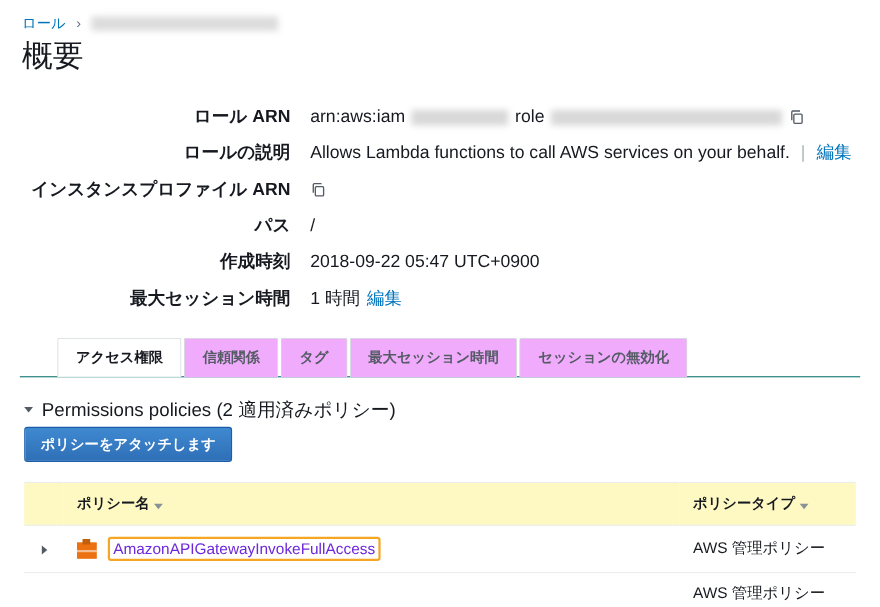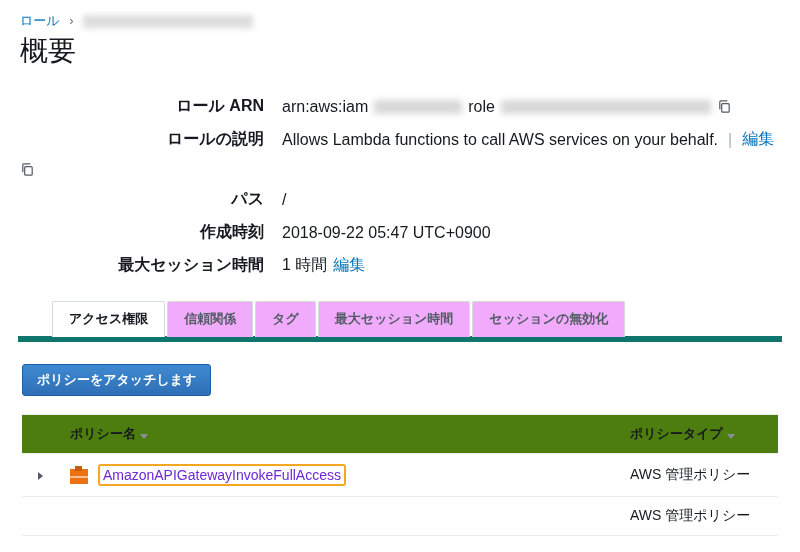--- a/index.html
+++ b/index.html
@@ -59,21 +59,21 @@
     .copy-icn {
       display: inline-flex;
       color: #545b64;
       cursor: pointer;
     }
     .copy-icn svg { width: 15px; height: 15px; }
     .link { color: #0073bb; text-decoration: none; cursor: pointer; }
     .divider { color: #aab7b8; margin: 0 4px; }
     .tabs {
       display: flex;
-      border-bottom: 6px solid #0f766e;
+      border-bottom: 1px solid #0f766e;
       margin: 0 18px;
       gap: 2px;
       padding-left: 34px;
     }
     .tab {
       padding: 8px 16px;
       background: #f0abfc;
       border: 1px solid #d5dbdb;
       border-bottom: none;
       font-size: 13px;
@@ -125,21 +125,21 @@
       cursor: pointer;
       margin: 4px 0 10px;
     }
     table.policy-table {
       width: 100%;
       border-collapse: collapse;
       margin-top: 8px;
     }
     table.policy-table th {
       text-align: left;
-      background: #4d7c0f;
+      background: #fef9c3;
       border-top: 1px solid #eaeded;
       border-bottom: 1px solid #eaeded;
       padding: 10px 12px;
       font-size: 13px;
       font-weight: 700;
       color: #16191f;
     }
     table.policy-table th .sort {
       display: inline-block;
       margin-left: 4px;
@@ -227,20 +227,21 @@
   <div class="summary-row">
     <div class="summary-label">ロールの説明</div>
     <div class="summary-value">
       <span>Allows Lambda functions to call AWS services on your behalf.</span>
       <span class="divider">|</span>
       <a class="link">編集</a>
     </div>
   </div>
 
   <div class="summary-row">
+    <div class="summary-label">インスタンスプロファイル ARN</div>
     <div class="summary-value">
       <span class="copy-icn">
         <svg viewBox="0 0 16 16" fill="none" stroke="currentColor" stroke-width="1.3">
             <rect x="5" y="5" width="8" height="9" rx="1"></rect>
             <path d="M3 11V3a1 1 0 0 1 1-1h7"></path>
           </svg>
       </span>
     </div>
   </div>
 
@@ -268,20 +269,24 @@
 <div class="tabs">
   <div class="tab active">アクセス権限</div>
   <div class="tab">信頼関係</div>
   <div class="tab">タグ</div>
   <div class="tab">最大セッション時間</div>
   <div class="tab">セッションの無効化</div>
 </div>
 
 <div class="tab-content">
 
+  <div class="section-header">
+    <span class="caret-down"></span>
+    <span>Permissions policies (2 適用済みポリシー)</span>
+  </div>
 
   <button class="btn-primary">ポリシーをアタッチします</button>
 
   <table class="policy-table">
     <thead>
       <tr>
         <th class="expand-col"></th>
         <th>
           <span>ポリシー名</span><span class="sort"></span>
         </th>

